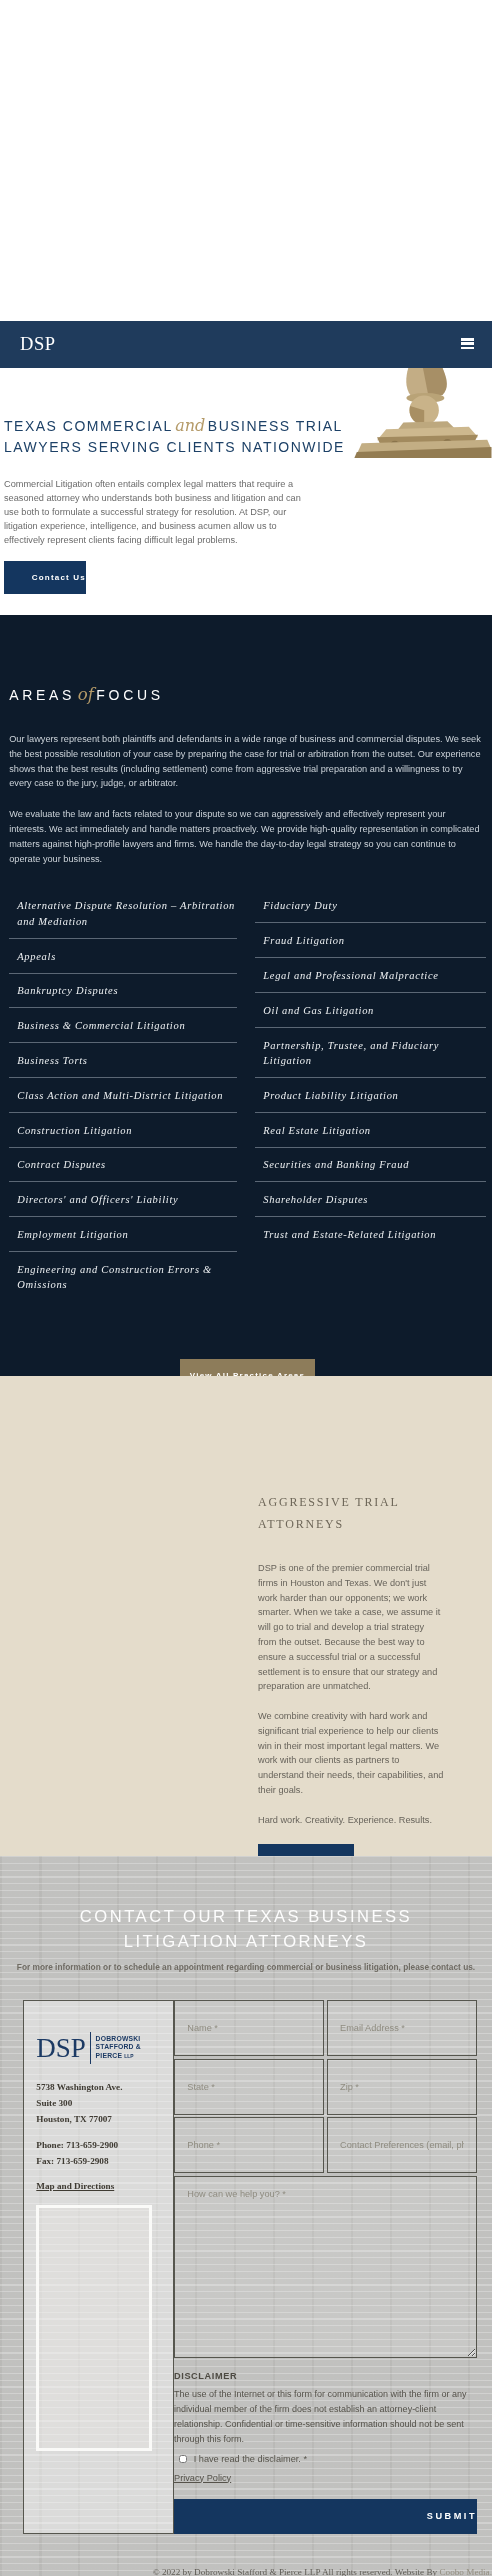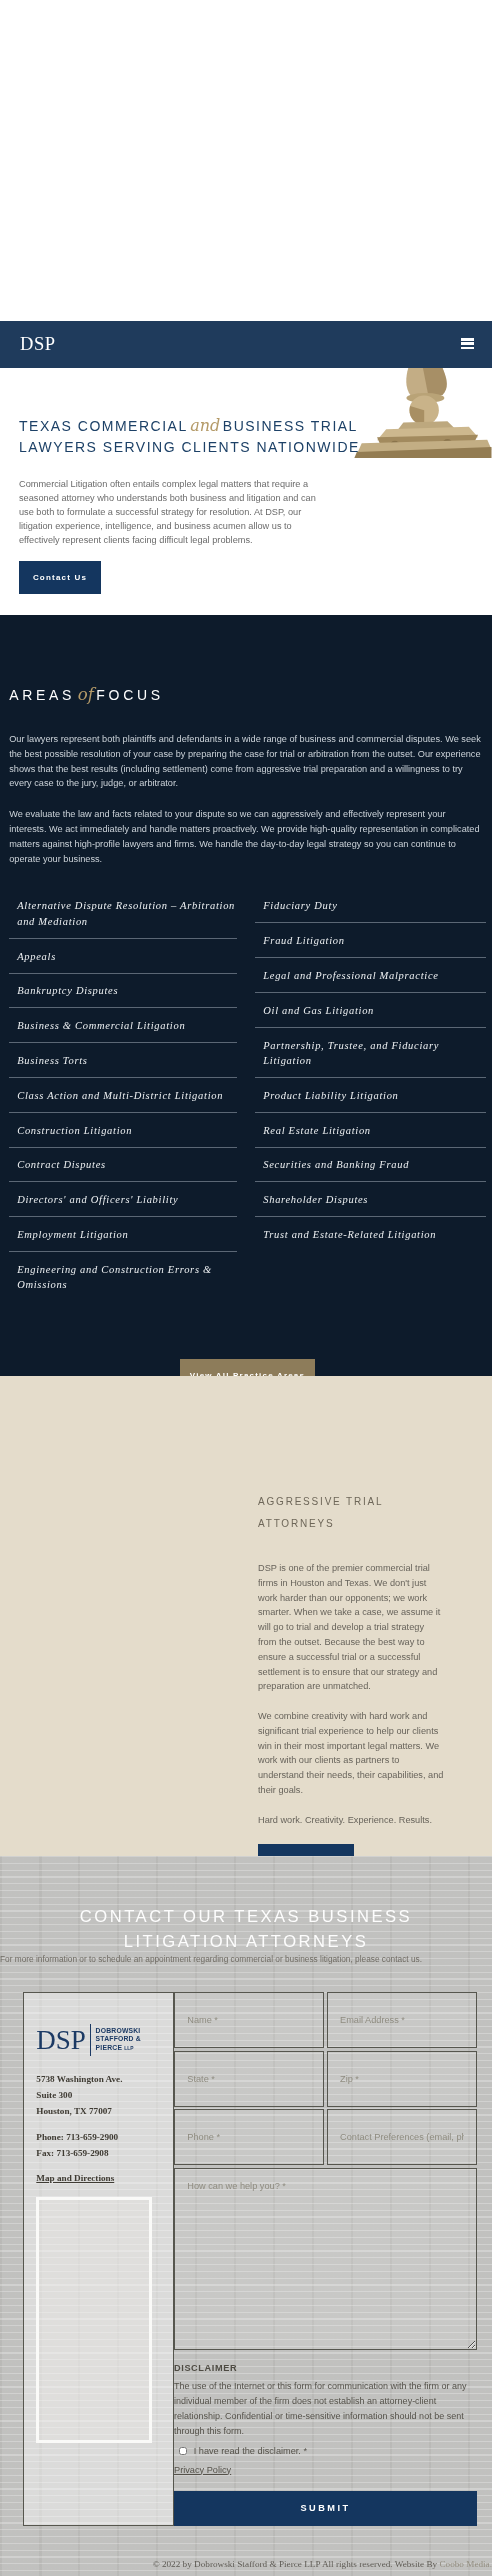--- a/index.html
+++ b/index.html
@@ -8,58 +8,58 @@
 
   .top-spacer { height:321px; background:#ffffff; }
 
   
   .site-header { height:47px; background:#1f3b5c; display:flex; align-items:center; justify-content:space-between; padding:0 18.5px 0 20px; }
   .site-logo { font-family:"Liberation Serif", serif; color:#ffffff; font-size:18.5px; letter-spacing:0.6px; }
   .menu-icon { width:12.3px; cursor:pointer; }
   .menu-icon span { display:block; height:2.5px; background:#ffffff; margin-bottom:1.8px; }
 
   
-  .hero { height:247px; background:#ffffff; position:relative; overflow:hidden; padding:47px 0 0 19px; }
+  .hero { height:247px; background:#ffffff; position:relative; overflow:hidden; padding:47px 0 0 4px; }
   .statue { position:absolute; top:0; right:0; width:143px; height:90px; }
   .hero-title { width:344px; font-size:14px; font-weight:500; letter-spacing:1.5px; line-height:21px; color:#1d4167; }
   .script-word { font-family:"DejaVu Serif", serif; font-style:italic; text-transform:none; letter-spacing:0; color:#b49a68; font-size:16px; padding:0 2.5px; }
   .hero-intro { margin-top:18.5px; width:303px; font-size:9.2px; line-height:14px; color:#6b6b6b; }
   .btn { display:inline-block; border:none; cursor:pointer; font-family:"Liberation Sans", sans-serif; font-weight:bold; color:#ffffff; letter-spacing:1.2px; }
-  .btn-navy { background:#14365f; }
+  .btn-navy { background:#14365f;text-align:right; }
   .contact-us-btn { margin-top:14.8px; width:82px; height:33px; font-size:8px; }
 
   
   .areas { height:761px; background:#0d1b2b; padding:70px 6.2px 0 9.2px; overflow:hidden; }
   .areas-heading { color:#ffffff; font-size:14px; font-weight:500; letter-spacing:3.7px; }
   .areas-heading .script-word { font-size:16.6px; }
   .areas p { margin-top:16px; max-width:474px; font-size:9.2px; line-height:14.8px; color:#ccd3d9; }
   .areas p.first { margin-top:28px; }
   .pa-wrap { margin-top:32px; display:flex; }
   .pa-col { width:228px; }
   .pa-col + .pa-col { width:231px; margin-left:18.5px; }
   .pa-item { font-family:"Liberation Serif", serif; font-style:italic; font-size:10.5px; letter-spacing:0.7px; line-height:15.4px; color:#eef1f3; padding:0 0 8.6px 8px; margin-bottom:9.8px; border-bottom:0.6px solid rgba(186,198,208,0.45); cursor:pointer; }
   .pa-col .pa-item:last-child { border-bottom:none; }
   .view-all-btn { display:block; background:#8d7c5a; width:135px; height:33px; margin:48px auto 0 auto; font-size:8px; }
 
   
   .attorneys { height:480px; background:#e4dccb; overflow:hidden; }
   .att-content { margin:115px 0 0 258px; width:186px; }
-  .att-heading { font-size:10px; font-weight:500; letter-spacing:1.8px; line-height:22px; color:#6e6759; }
+  .att-heading { font-size:12px; font-weight:500; letter-spacing:1.8px; line-height:22px; color:#6e6759;font-family:Liberation Serif, serif; }
   .att-content p { margin-top:14.8px; font-size:9.2px; line-height:14.8px; color:#67635b; }
   .att-content p.first { margin-top:26px; }
   .our-attorneys-btn { margin-top:17px; width:96px; height:33px; font-size:8px; }
 
   
   .contact-section { height:720px; overflow:hidden; background-color:#c6c6c4;
     background-image:
       repeating-linear-gradient(180deg, rgba(255,255,255,0.20) 0px, rgba(255,255,255,0.20) 1.2px, rgba(40,40,38,0.03) 1.2px, rgba(40,40,38,0.03) 6.8px),
       repeating-linear-gradient(90deg, rgba(120,118,112,0.10) 0px, rgba(120,118,112,0.10) 2.5px, rgba(255,255,255,0.0) 2.5px, rgba(255,255,255,0.0) 39px);
   }
   .contact-heading { margin:49px auto 0 auto; width:418px; text-align:center; color:#fdfdfd; font-size:16.6px; font-weight:500; letter-spacing:2.5px; line-height:24.6px; }
-  .contact-sub { margin-top:0; font-size:8.3px; color:#6f6b63; }
+  .contact-sub { margin-top:8px; text-align:center; font-size:8.3px; color:#6f6b63;font-weight:bold; }
 
   .form-wrap { margin:28px 0 0 23px; width:454px; display:flex; align-items:stretch; }
   .info-card { width:151px; background:rgba(255,255,255,0.42); border:0.6px solid #56564e; padding:31px 12.3px 12.3px 12.3px; }
   .logo-row { display:flex; align-items:center; }
   .logo-dsp { font-family:"Liberation Serif", serif; color:#1c3a64; font-size:27px; line-height:27px; }
   .logo-divider { width:1.2px; height:32px; background:#1c3a64; margin:0 4.3px 0 4.3px; }
   .logo-firm { color:#1c3a64; font-size:6.8px; font-weight:bold; letter-spacing:0.2px; line-height:8.6px; }
   .logo-llp { font-size:4.9px; letter-spacing:0; }
   .card-address { margin-top:14.8px; font-family:"Liberation Serif", serif; font-weight:bold; font-size:9.2px; line-height:16px; color:#3f3b33; }
   .card-phones { margin-top:9.8px; font-family:"Liberation Serif", serif; font-weight:bold; font-size:9.2px; line-height:16px; color:#3f3b33; }

